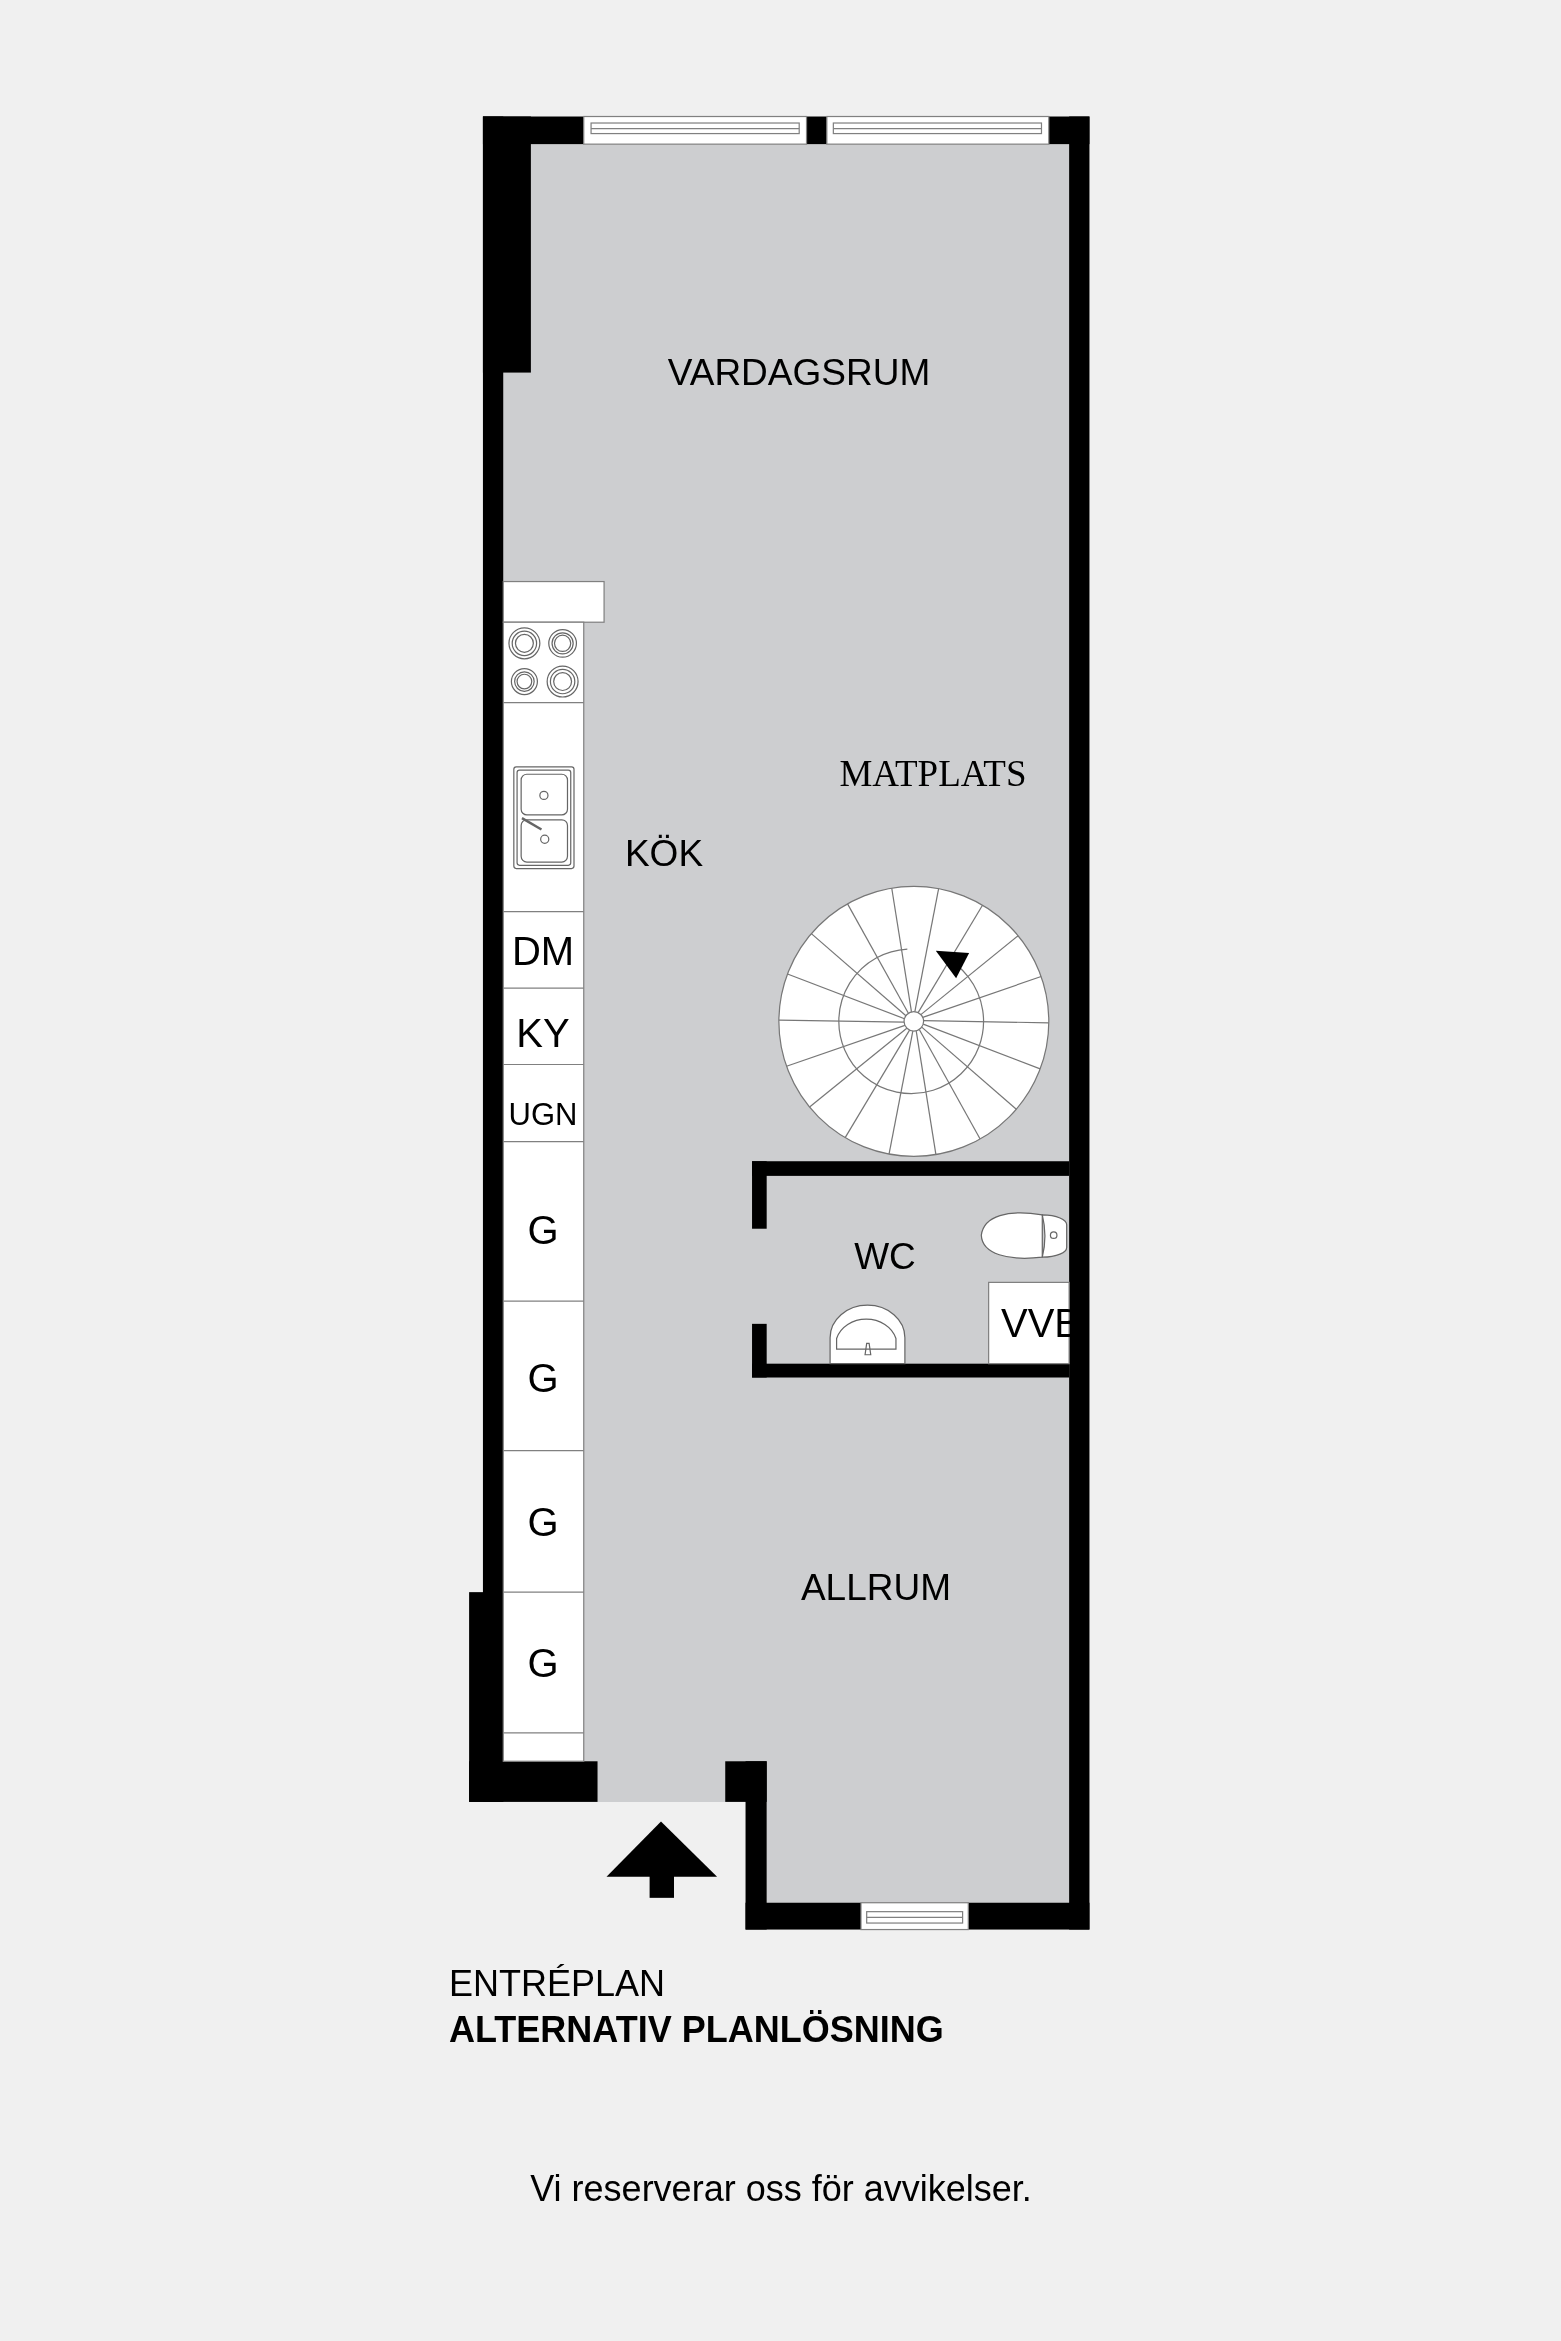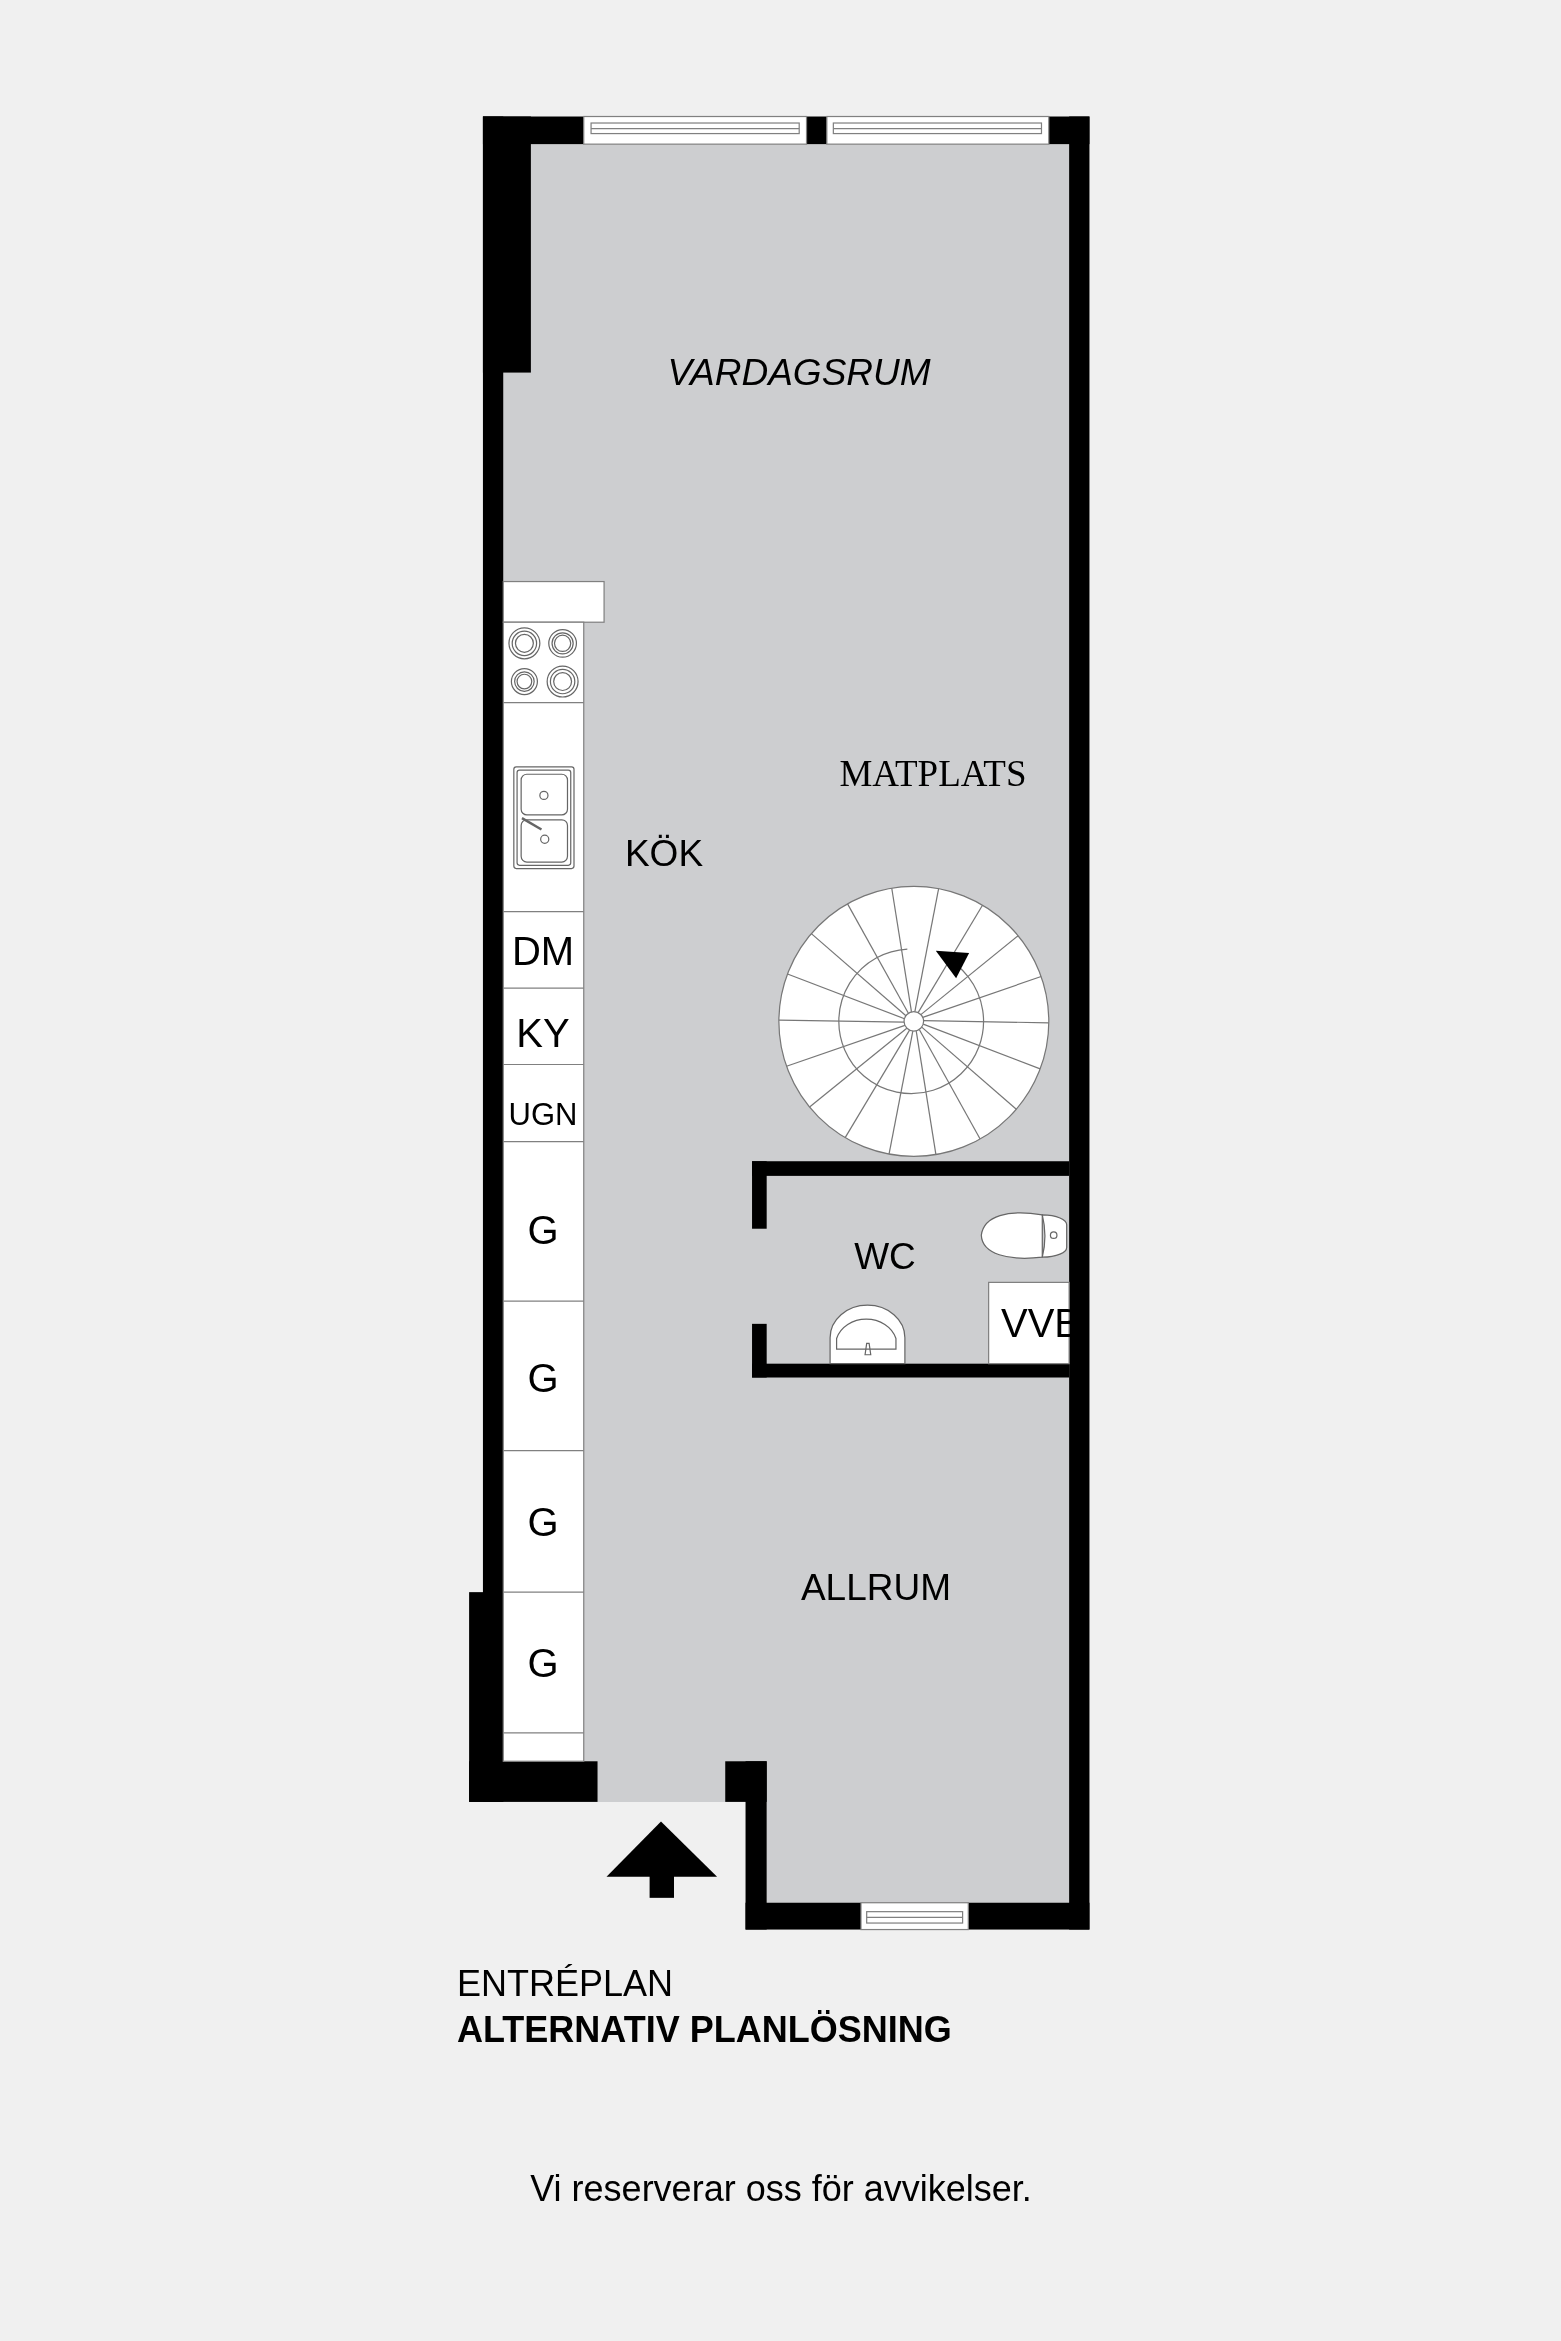--- a/index.html
+++ b/index.html
@@ -1,21 +1,21 @@
 <!DOCTYPE html>
 <html style="font-size:13px"><head>
 <meta charset="utf-8">
 <style>
   html, body { margin: 0; padding: 0; background: #f0f0f0; }
   body { width: 1561px; height: 2342px; position: relative; overflow: hidden; font-family: "Liberation Sans", sans-serif; }
   #plan { position: absolute; left: 0; top: 0; width: 1561px; height: 2342px; }
   .lbl { position: absolute; color: #000; font-family: "Liberation Sans", sans-serif; white-space: nowrap; transform: translate(-50%, -50%); line-height: 1; }
   .room { font-size: 37px; letter-spacing: 0px; }
   .cab { font-size: 40px; }
-  .caption { position: absolute; left: 449px; font-size: 36px; line-height: 1; white-space: nowrap; margin-left: 8px; }
+  .caption { position: absolute; left: 449px; font-size: 36px; line-height: 1; white-space: nowrap; }
   .disclaimer { position: absolute; left: 781px; top: 2168px; font-size: 36px; transform: translateX(-50%); white-space: nowrap; }
 </style>
 </head>
 <body>
 
 <svg id="plan" viewBox="0 0 1920 2880" xmlns="http://www.w3.org/2000/svg">
 
   <g>
     <path d="M653 177 H1315 V2340 H943 V2166 H892 V2216 H735 V2166 H619 V458 H653 Z" fill="#cdced0"></path>
   </g>
@@ -139,21 +139,21 @@
   <g>
     <rect x="1216" y="1577" width="99" height="100" fill="#fff" stroke="#808080" stroke-width="1.5"></rect>
   </g>
 
   <g fill="#000">
     <polygon points="813,2240 882,2308 746,2308"></polygon>
     <rect x="799" y="2306" width="30" height="28"></rect>
   </g>
 </svg>
 
-<div class="lbl room" style="left:799px; top:372px;font-style:italic;">VARDAGSRUM</div>
+<div class="lbl room" style="left:799px; top:372px;">VARDAGSRUM</div>
 <div class="lbl room" style="left:933px; top:773px;font-family:Liberation Serif, serif;">MATPLATS</div>
 <div class="lbl room" style="left:664px; top:853px;">KÖK</div>
 <div class="lbl room" style="left:885px; top:1256px;text-align:center;">WC</div>
 <div class="lbl room" style="left:876px; top:1587px;">ALLRUM</div>
 
 <div class="lbl cab" style="left:543px; top:951px;">DM</div>
 <div class="lbl cab" style="left:543px; top:1033px;text-align:right;">KY</div>
 <div class="lbl cab" style="left:543px; top:1114px; font-size:31px;">UGN</div>
 <div class="lbl cab" style="left:543px; top:1230px;">G</div>
 <div class="lbl cab" style="left:543px; top:1378px;">G</div>

